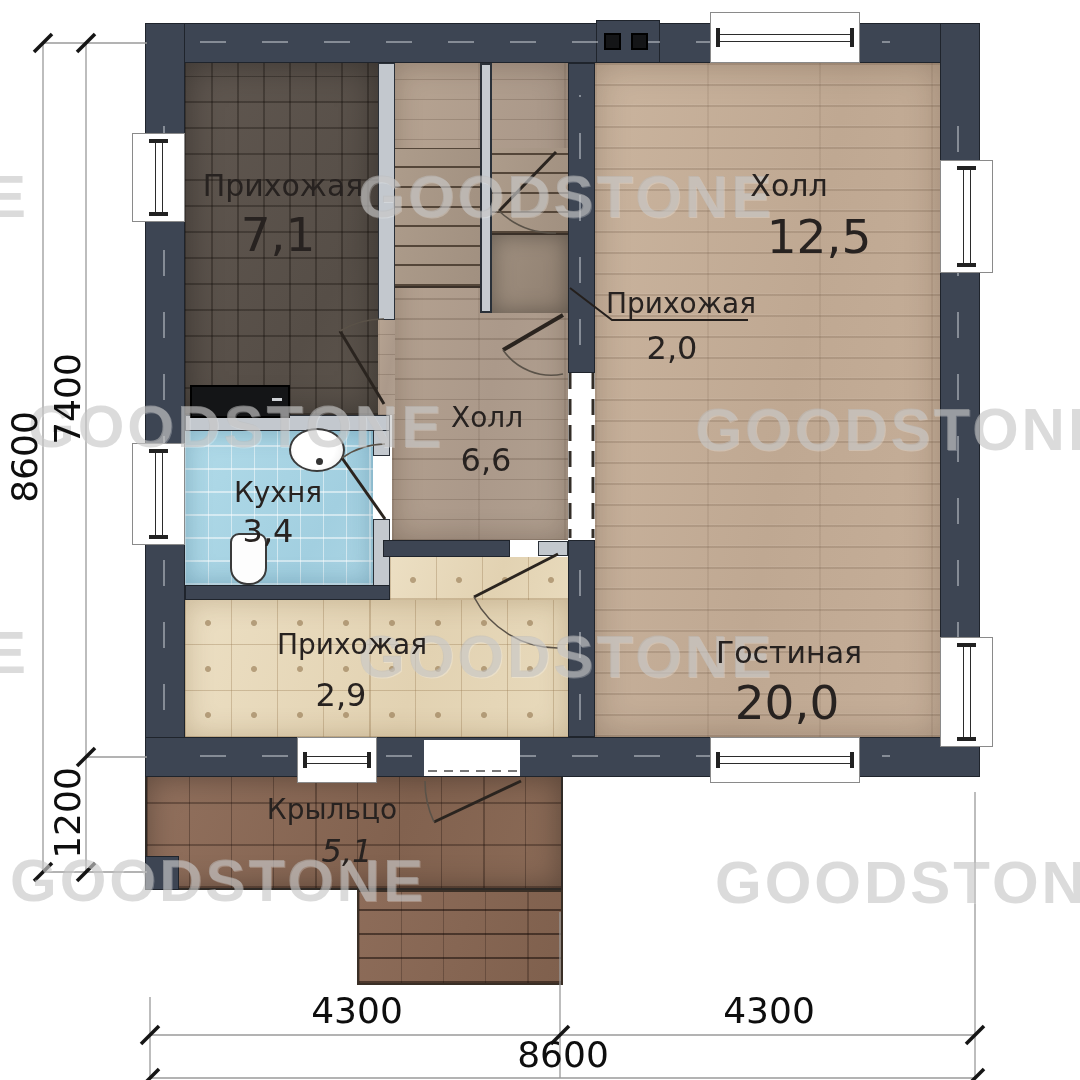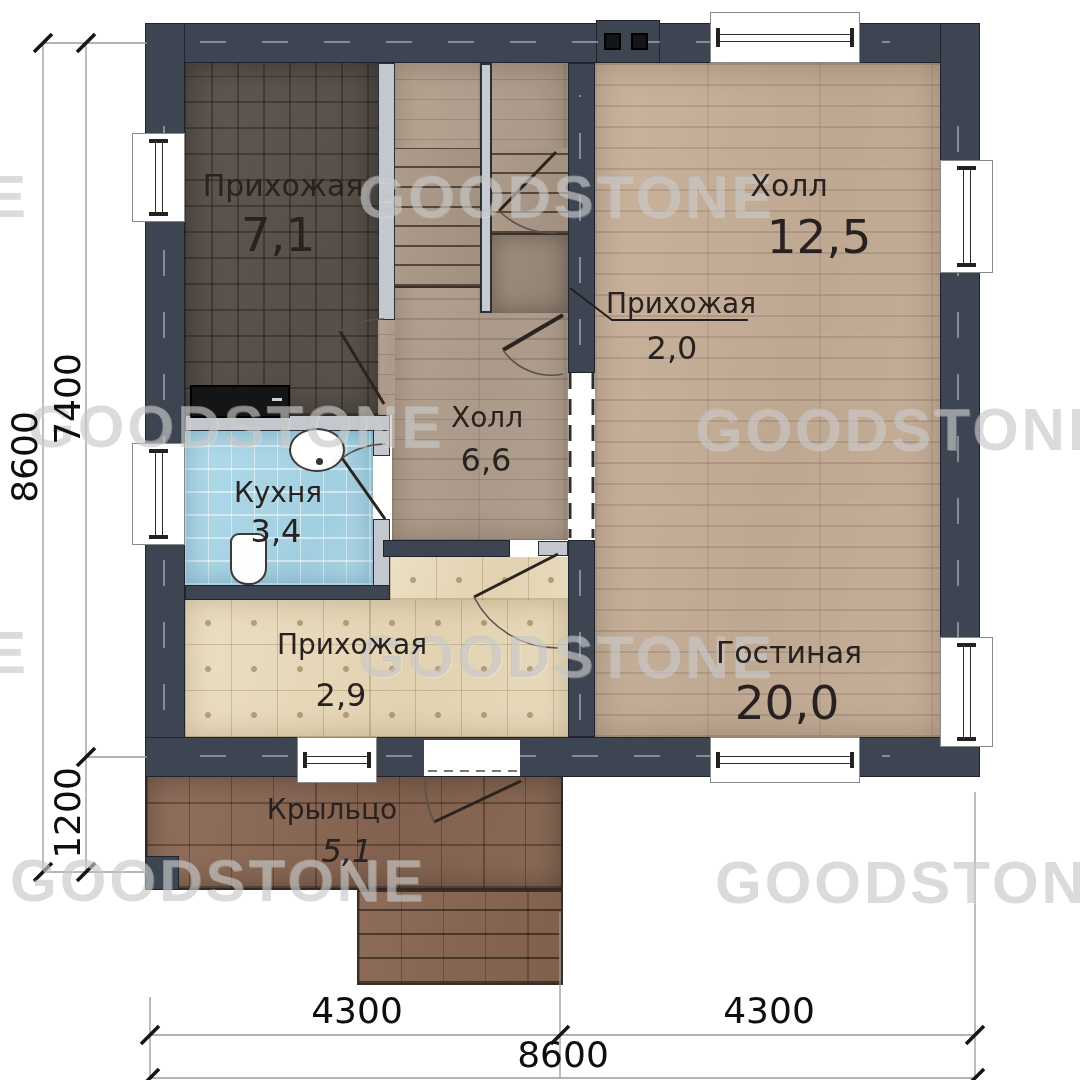--- a/index.html
+++ b/index.html
@@ -268,21 +268,21 @@
 <div class="rname" style="left:789px;top:185px;">Холл</div>
 <div class="rarea" style="left:791px;top:236px;margin-left:28px;">12,5</div>
 
 <div class="rname sm" style="left:681px;top:303px;">Прихожая</div>
 <div class="rarea sm" style="left:672px;top:348px;">2,0</div>
 
 <div class="rname sm" style="left:487px;top:417px;">Холл</div>
 <div class="rarea sm" style="left:486px;top:460px;">6,6</div>
 
 <div class="rname sm" style="left:278px;top:492px;">Кухня</div>
-<div class="rarea sm" style="left:276px;top:531px;">3,4</div>
+<div class="rarea sm" style="left:268px;top:531px;">3,4</div>
 
 <div class="rname sm" style="left:352px;top:644px;">Прихожая</div>
 <div class="rarea sm" style="left:341px;top:695px;">2,9</div>
 
 <div class="rname" style="left:789px;top:652px;">Гостиная</div>
 <div class="rarea" style="left:787px;top:702px;">20,0</div>
 
 <div class="rname sm" style="left:332px;top:809px;">Крыльцо</div>
 <div class="rarea sm" style="left:347px;top:851px;font-style:italic;">5,1</div>
 

